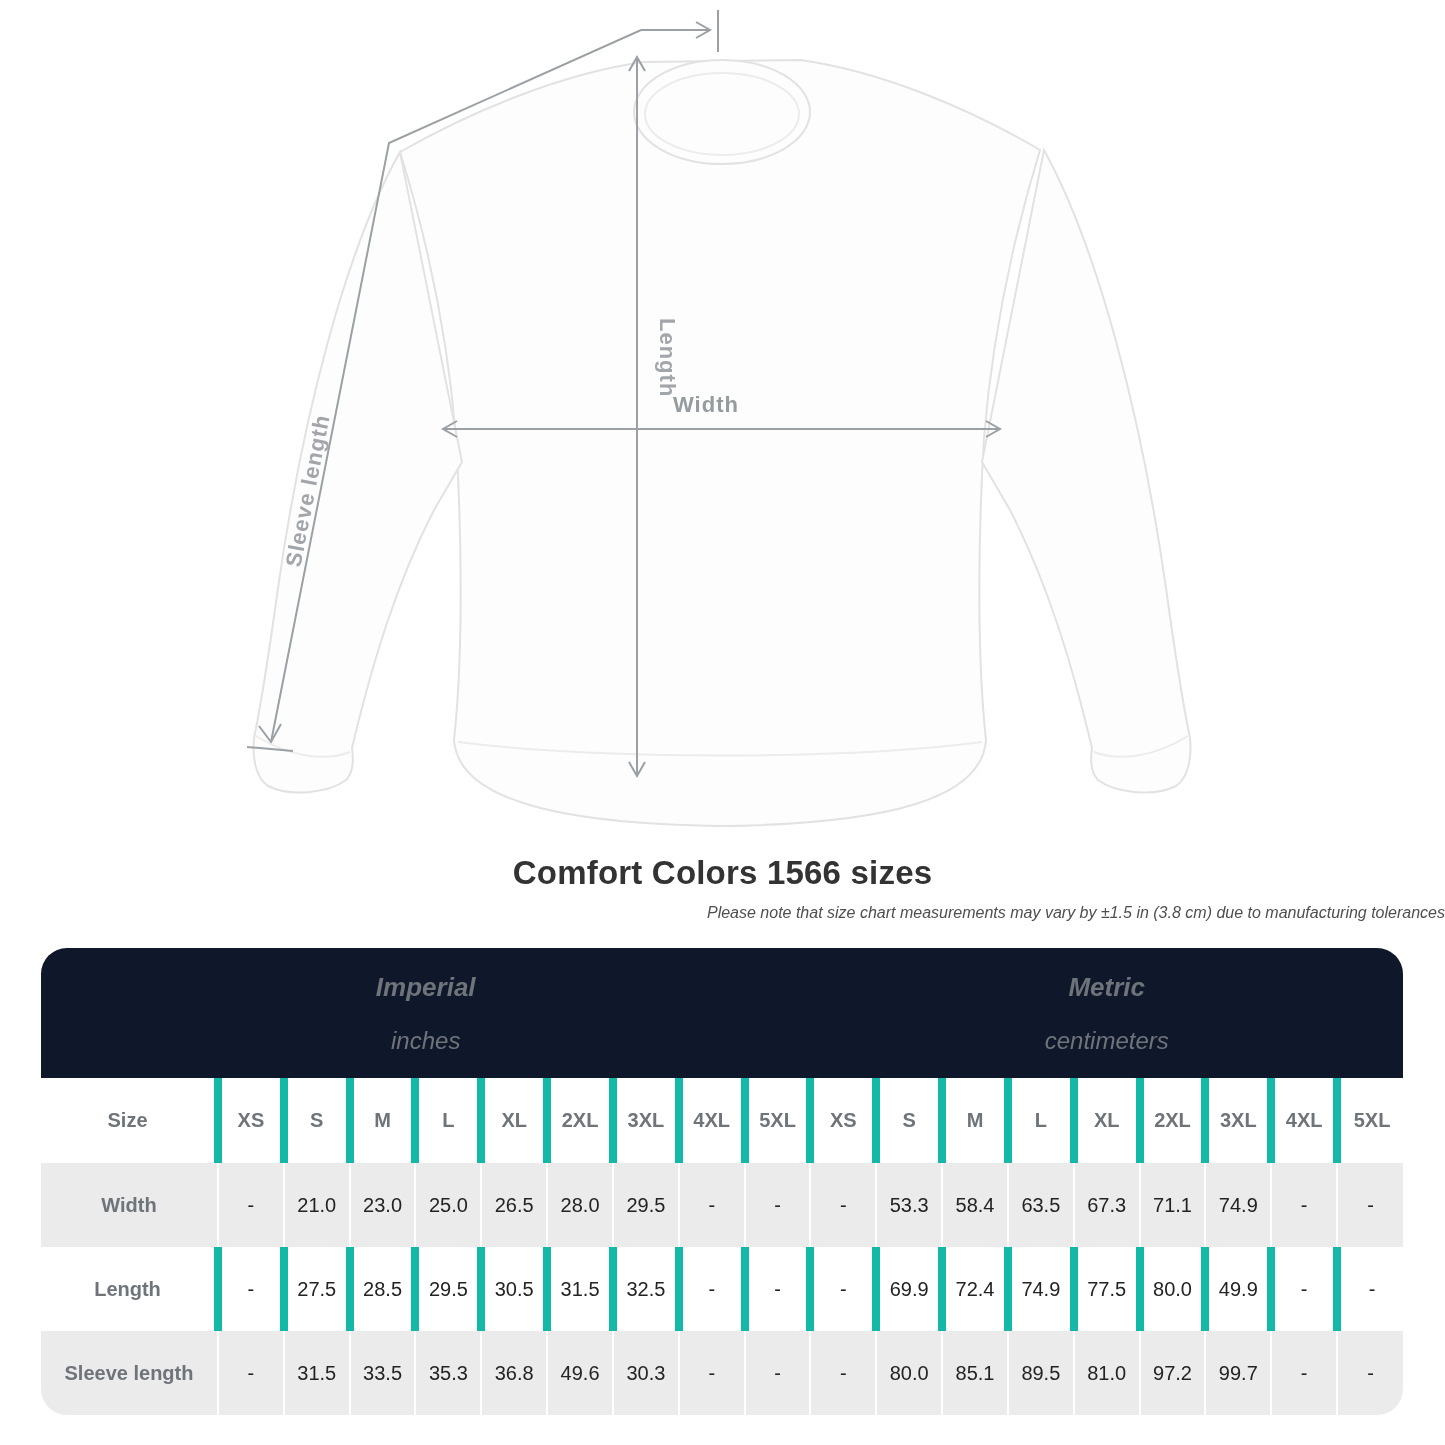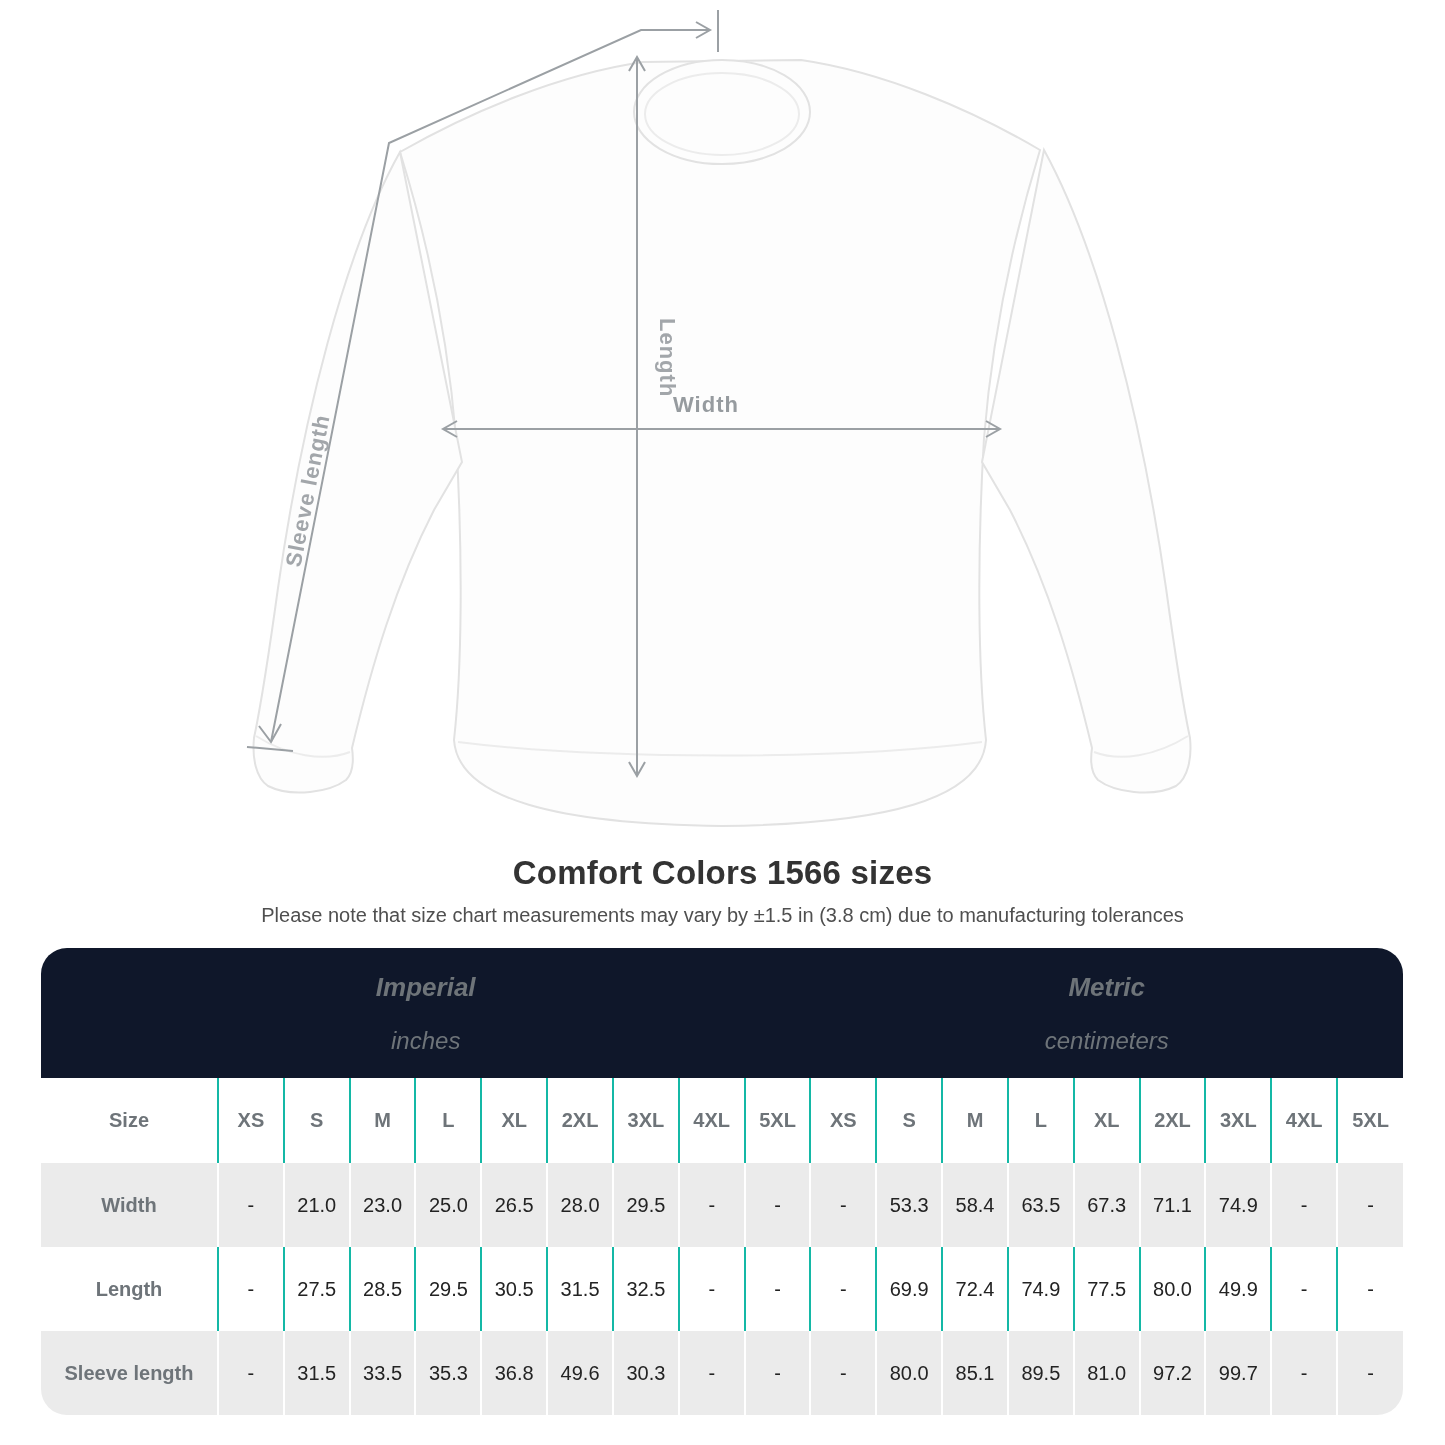--- a/index.html
+++ b/index.html
@@ -9,42 +9,42 @@
     -webkit-font-smoothing:antialiased;
   }
 
   
   .diagram{position:absolute;left:0;top:0;width:1445px;height:845px;}
   .diagram svg{display:block;}
 
   
   .heading{position:absolute;left:0;top:846px;width:1445px;text-align:center;margin-top:8px;}
   .heading .title{font-size:33px;font-weight:700;color:#333333;letter-spacing:.2px;}
-  .heading .subtitle{margin-top:12px;font-size:20px;color:#4f4f4f;}
+  .heading .subtitle{margin-top:12px;font-size:16px;font-style:italic;color:#4f4f4f;text-align:right;}
 
   
   .table-wrap{
     position:absolute;left:41px;top:948px;width:1362px;
     border-radius:26px;overflow:hidden;
   }
   table.size-table{border-collapse:collapse;table-layout:fixed;width:100%;}
   .size-table td{text-align:center;vertical-align:middle;padding:0;}
 
   .band-row td{height:130px;background:#0f172a;}
   .band-title{font-size:26px;font-weight:700;font-style:italic;color:#6e7479;}
   .band-unit{margin-top:24px;font-size:24px;font-style:italic;color:#6e7479;}
 
   .size-row td{height:85px;background:#ffffff;font-size:20px;font-weight:700;color:#6e7479;}
   .data-row td{height:84px;font-size:20px;color:#232323;}
   .data-row .label-cell{font-weight:700;color:#6e7479;font-size:20px;}
   .data-row.gray td{background:#ebebeb;}
   .data-row.white td{background:#ffffff;}
 
   
-  tr.white td.sep, tr.size-row td.sep{border-left:2px solid #14b8a6;}
+  tr.white td.sep, tr.size-row td.sep{border-left:8px solid #14b8a6;}
   tr.gray td.sep{border-left:2px solid #ffffff;}
 </style>
 </head>
 <body>
 
 <div class="diagram">
   <svg width="1445" height="845" viewBox="0 0 1445 845">
 
     <path d="M 400,152
          C 470,112 560,74 643,62

